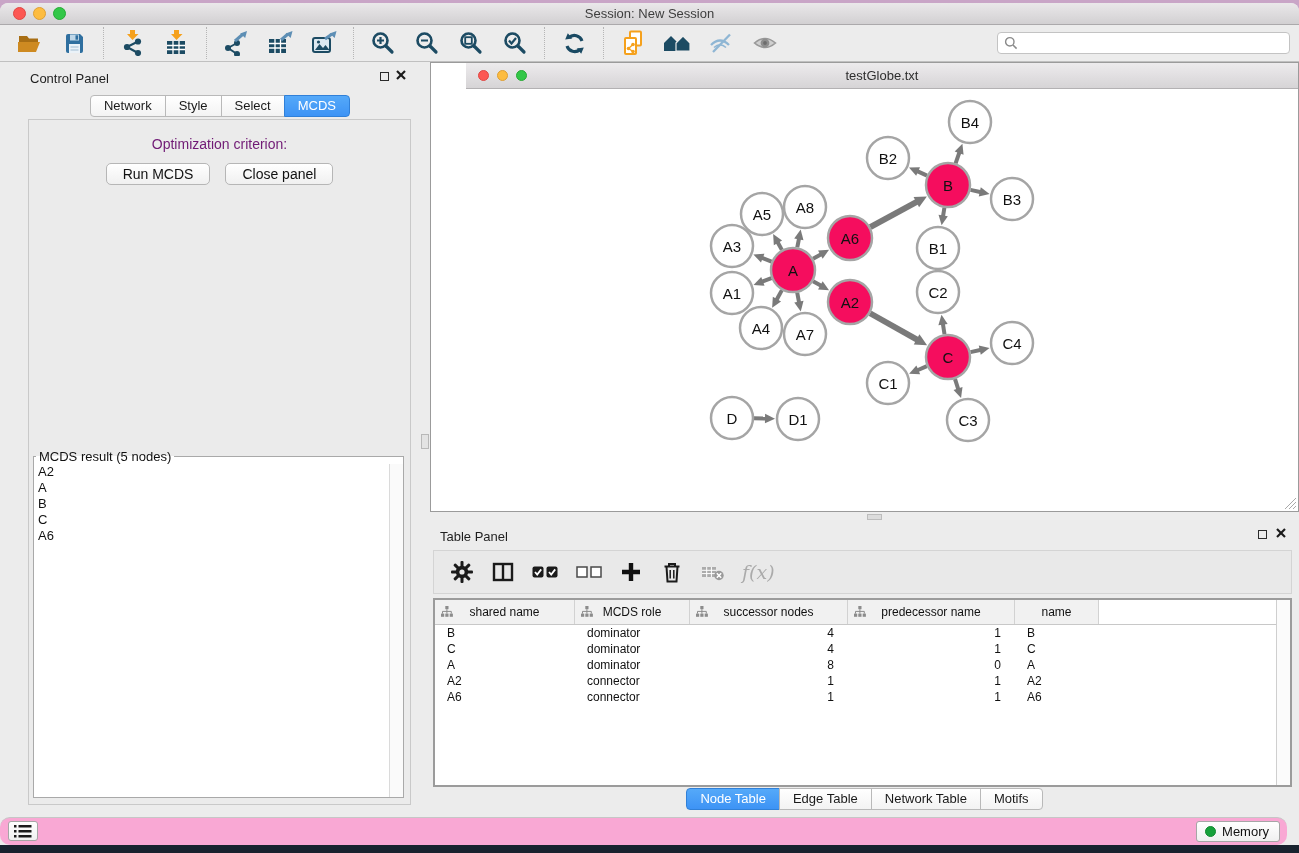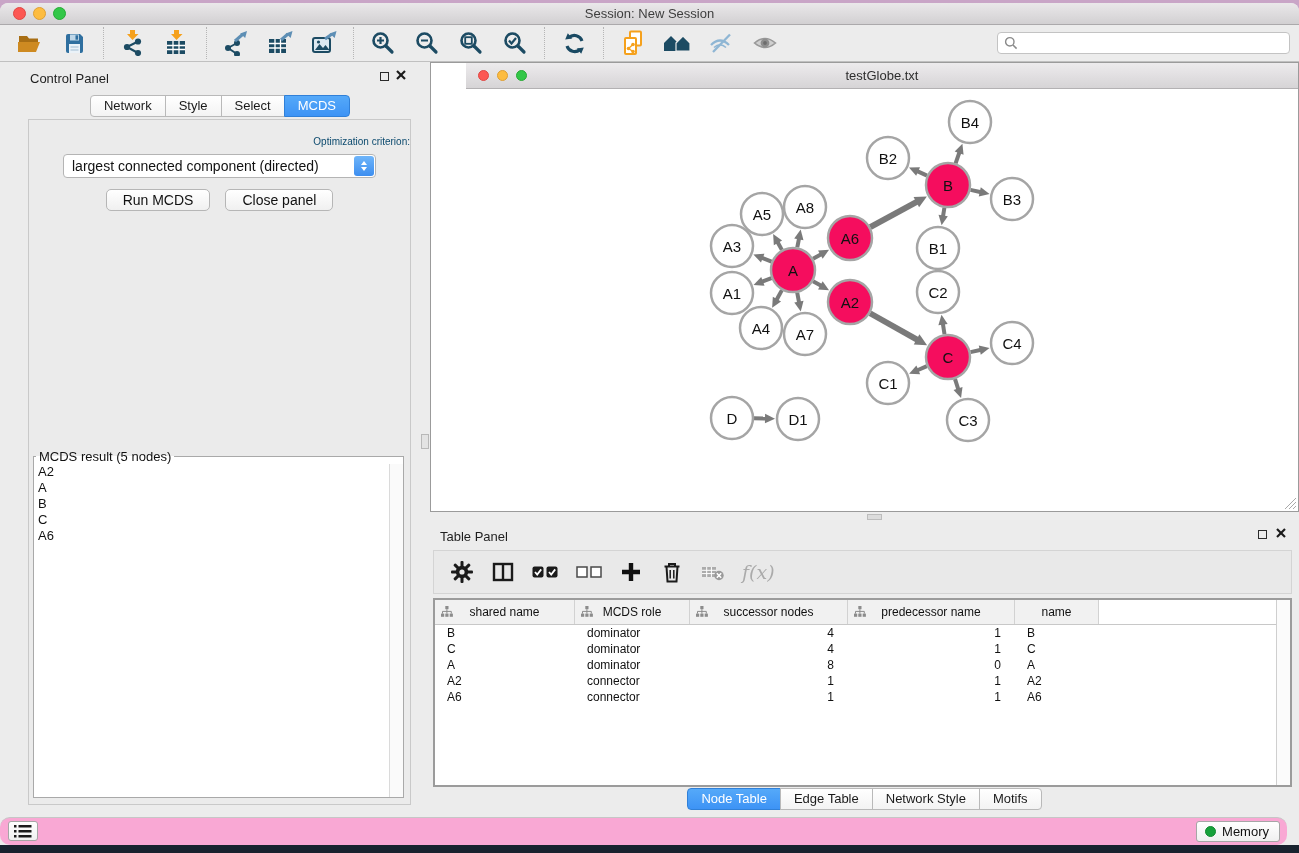--- a/index.html
+++ b/index.html
@@ -33,21 +33,21 @@
   .float-box{position:absolute;top:10px;width:9px;height:9px;border:1.5px solid #2B2B2B;box-sizing:border-box;}
   .close-x{position:absolute;top:8px;font-size:12px;font-weight:bold;color:#1A1A1A;line-height:12px;}
   .segmented{display:flex;justify-content:center;align-items:flex-end;}
   .seg{font-size:13px;height:20px;line-height:20px;padding:0 13px;
     background:linear-gradient(#FFFFFF,#F3F3F3);border:1px solid #B9B9B9;margin-left:-1px;color:#1A1A1A;}
   .seg:first-child{border-radius:4px 0 0 4px;margin-left:0;}
   .seg:last-child{border-radius:0 4px 4px 0;}
   .seg-sel{background:linear-gradient(#55A9F9,#3D93F5);border-color:#3080D8;color:#FFF;}
   .cp-body{position:absolute;left:8px;right:9px;top:57px;bottom:13px;background:#EBEBEB;
     border:1px solid #C9C9C9;}
-  .opt-label{margin-top:16px;text-align:right;font-size:10px;color:#0c4a6e;}
+  .opt-label{margin-top:16px;text-align:center;font-size:14px;color:#701a75;}
   .dropdown{margin:7px auto 0;width:313px;height:24px;background:#FFF;border:1px solid #B4B4B4;
     border-radius:4px;position:relative;font-size:14px;line-height:22px;padding-left:8px;box-sizing:border-box;color:#111;}
   .dd-stepper{position:absolute;right:1px;top:1px;width:20px;height:20px;border-radius:3px;
     background:linear-gradient(#6FB5FA,#3D8EF0);display:flex;flex-direction:column;align-items:center;justify-content:center;}
   .dd-up{width:0;height:0;border:3.5px solid transparent;border-bottom:4.5px solid #FFF;margin-bottom:2px;}
   .dd-down{width:0;height:0;border:3.5px solid transparent;border-top:4.5px solid #FFF;}
   .btn-row{display:flex;justify-content:center;gap:15px;margin-top:11px;}
   .mac-btn{height:22px;padding:0 16px;background:linear-gradient(#FFFFFF,#F0F0F0);
     border:1px solid #B6B6B6;border-radius:5px;font-size:14px;line-height:21px;color:#111;}
   .result-fieldset{position:absolute;left:4px;right:6px;top:329px;bottom:6px;margin:0;padding:0;
@@ -276,27 +276,20 @@
         </svg>
       </div>
       <div class="segmented">
           <div class="seg">Network</div>
           <div class="seg">Style</div>
           <div class="seg">Select</div>
           <div class="seg seg-sel">MCDS</div>
         </div>
       <div class="cp-body">
         <div class="opt-label">Optimization criterion:</div>
-        <div class="dropdown">
-          <span>largest connected component (directed)</span>
-          <span class="dd-stepper">
-            <span class="dd-up"></span>
-              <span class="dd-down"></span>
-          </span>
-        </div>
         <div class="btn-row">
           <button class="mac-btn">Run MCDS</button>
           <button class="mac-btn">Close panel</button>
         </div>
         <fieldset class="result-fieldset" style="position:absolute;">
           <legend>MCDS result (5 nodes)</legend>
           <div style="position:relative;width:100%;height:100%;">
             <div class="listbox">
                 <div class="li-item">A2</div>
                 <div class="li-item">A</div>
@@ -573,21 +566,21 @@
                 <div class="td right" style="width: 167px;">1</div>
                 <div class="td left" style="width: 84px;">A6</div>
               </div>
             </div>
           <div class="table-scroll"></div>
         </div>
 
         <div class="bottom-tabs segmented">
             <div class="seg seg-sel">Node Table</div>
             <div class="seg">Edge Table</div>
-            <div class="seg">Network Style</div>
+            <div class="seg">Network Table</div>
             <div class="seg">Motifs</div>
           </div>
       </div>
     </div>
   </div>
 
   <div class="statusbar">
     <div class="sb-list-btn">
       <svg width="18" height="15" viewBox="0 0 18 15">
         <rect x="0" y="1" width="2.5" height="2.5" fill="#1B1B1B"></rect>

